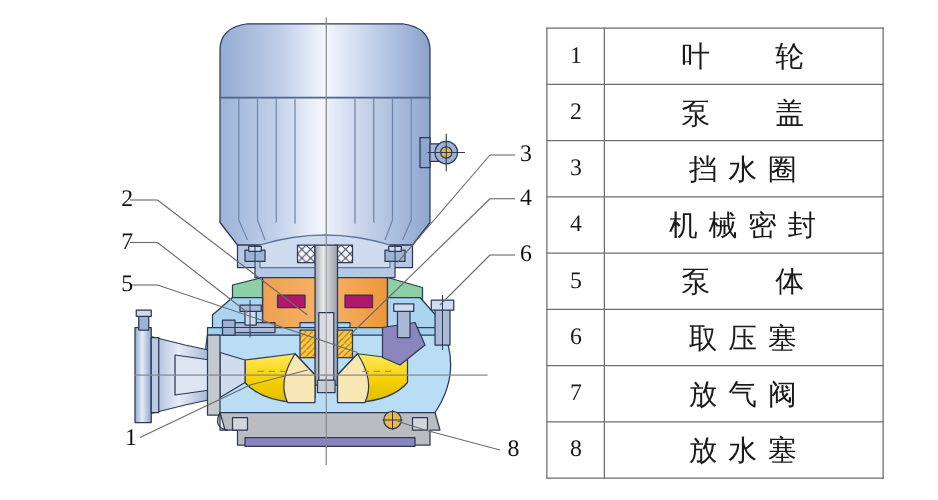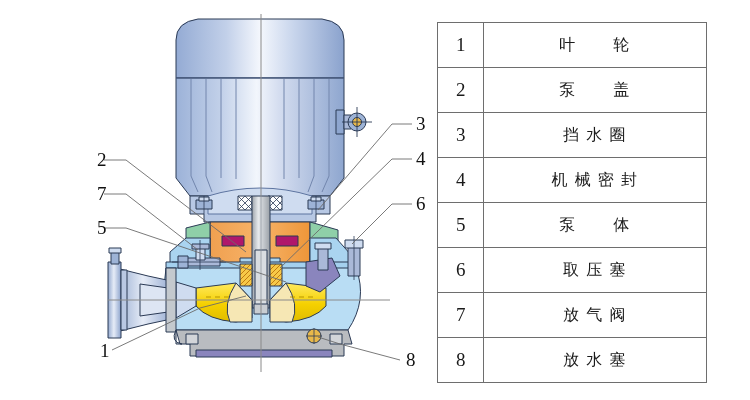--- a/index.html
+++ b/index.html
@@ -7,21 +7,21 @@
        font-family:"Liberation Serif","DejaVu Serif",serif;}
   #root{position:relative;width:750px;height:400px;background:#fff;}
 
   
   .legend{position:absolute;left:437px;top:22px;width:270px;
           border-collapse:collapse;}
   .legend td{border:1px solid #6e6e6e;height:44px;padding:0;
              text-align:center;vertical-align:middle;color:#1a1a1a;}
   .legend td.num{width:46px;font-size:19px;
                  font-family:"Liberation Serif","DejaVu Serif",serif;}
-  .legend td.name{width:224px;font-size:16px;letter-spacing:2px;
+  .legend td.name{width:224px;font-size:23px;letter-spacing:2px;
                   font-family:Liberation Sans, sans-serif;}
   .legend td.name span{display:inline-block;}
 
   
   .callout{position:absolute;font-size:19px;color:#111;
            font-family:"Liberation Serif","DejaVu Serif",serif;
            line-height:1;}
   svg.art{position:absolute;left:0;top:0;width:750px;height:400px;}
 </style>
 </head>

